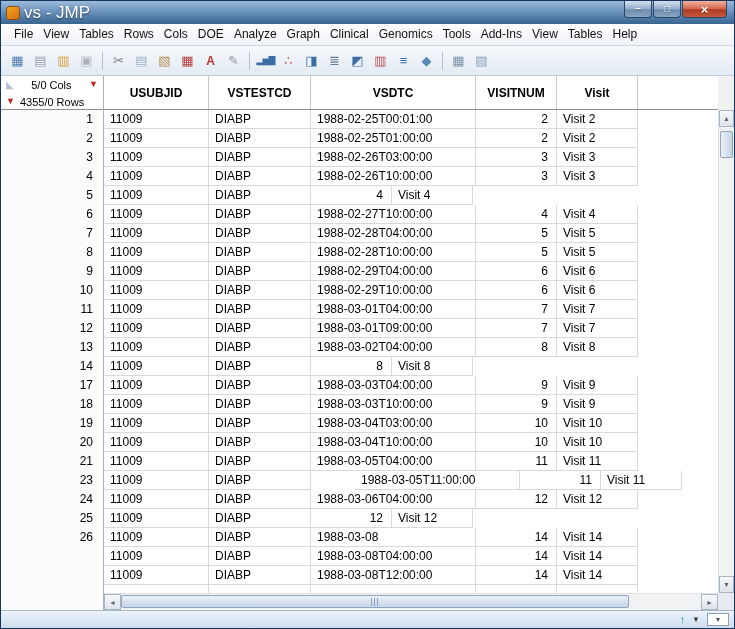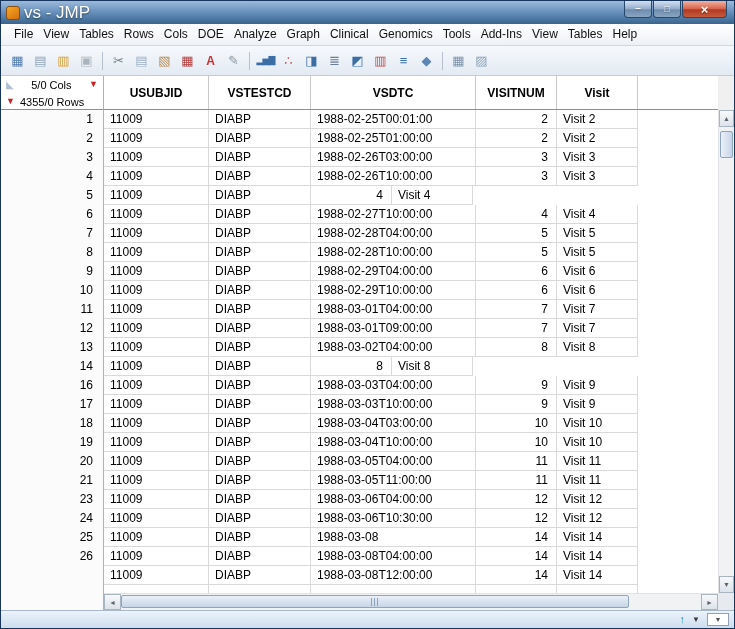--- a/index.html
+++ b/index.html
@@ -257,21 +257,20 @@
         <div class="rownum">5</div>
         <div class="rownum">6</div>
         <div class="rownum">7</div>
         <div class="rownum">8</div>
         <div class="rownum">9</div>
         <div class="rownum">10</div>
         <div class="rownum">11</div>
         <div class="rownum">12</div>
         <div class="rownum">13</div>
         <div class="rownum">14</div>
-        <div class="rownum">16</div>
         <div class="rownum">17</div>
         <div class="rownum">18</div>
         <div class="rownum">19</div>
         <div class="rownum">20</div>
         <div class="rownum">21</div>
         <div class="rownum">23</div>
         <div class="rownum">24</div>
         <div class="rownum">25</div>
         <div class="rownum">26</div>
       </div>
@@ -404,35 +403,34 @@
         <div class="grid-row">
           <div class="cell" style="width: 105px;">11009</div>
           <div class="cell" style="width: 102px;">DIABP</div>
           <div class="cell" style="width: 165px;">1988-03-05T04:00:00</div>
           <div class="cell num" style="width: 81px;">11</div>
           <div class="cell" style="width: 81px;">Visit 11</div>
         </div>
         <div class="grid-row">
           <div class="cell" style="width: 105px;">11009</div>
           <div class="cell" style="width: 102px;">DIABP</div>
-          <div class="cell" style="width: 165px;">1988-03-05T11:00:00</div>
+          <div class="cell" style="width: 165px; margin-left: 44px;">1988-03-05T11:00:00</div>
           <div class="cell num" style="width: 81px;">11</div>
           <div class="cell" style="width: 81px;">Visit 11</div>
         </div>
         <div class="grid-row">
           <div class="cell" style="width: 105px;">11009</div>
           <div class="cell" style="width: 102px;">DIABP</div>
           <div class="cell" style="width: 165px;">1988-03-06T04:00:00</div>
           <div class="cell num" style="width: 81px;">12</div>
           <div class="cell" style="width: 81px;">Visit 12</div>
         </div>
         <div class="grid-row">
           <div class="cell" style="width: 105px;">11009</div>
           <div class="cell" style="width: 102px;">DIABP</div>
-          <div class="cell" style="width: 165px;">1988-03-06T10:30:00</div>
           <div class="cell num" style="width: 81px;">12</div>
           <div class="cell" style="width: 81px;">Visit 12</div>
         </div>
         <div class="grid-row">
           <div class="cell" style="width: 105px;">11009</div>
           <div class="cell" style="width: 102px;">DIABP</div>
           <div class="cell" style="width: 165px;">1988-03-08</div>
           <div class="cell num" style="width: 81px;">14</div>
           <div class="cell" style="width: 81px;">Visit 14</div>
         </div>

